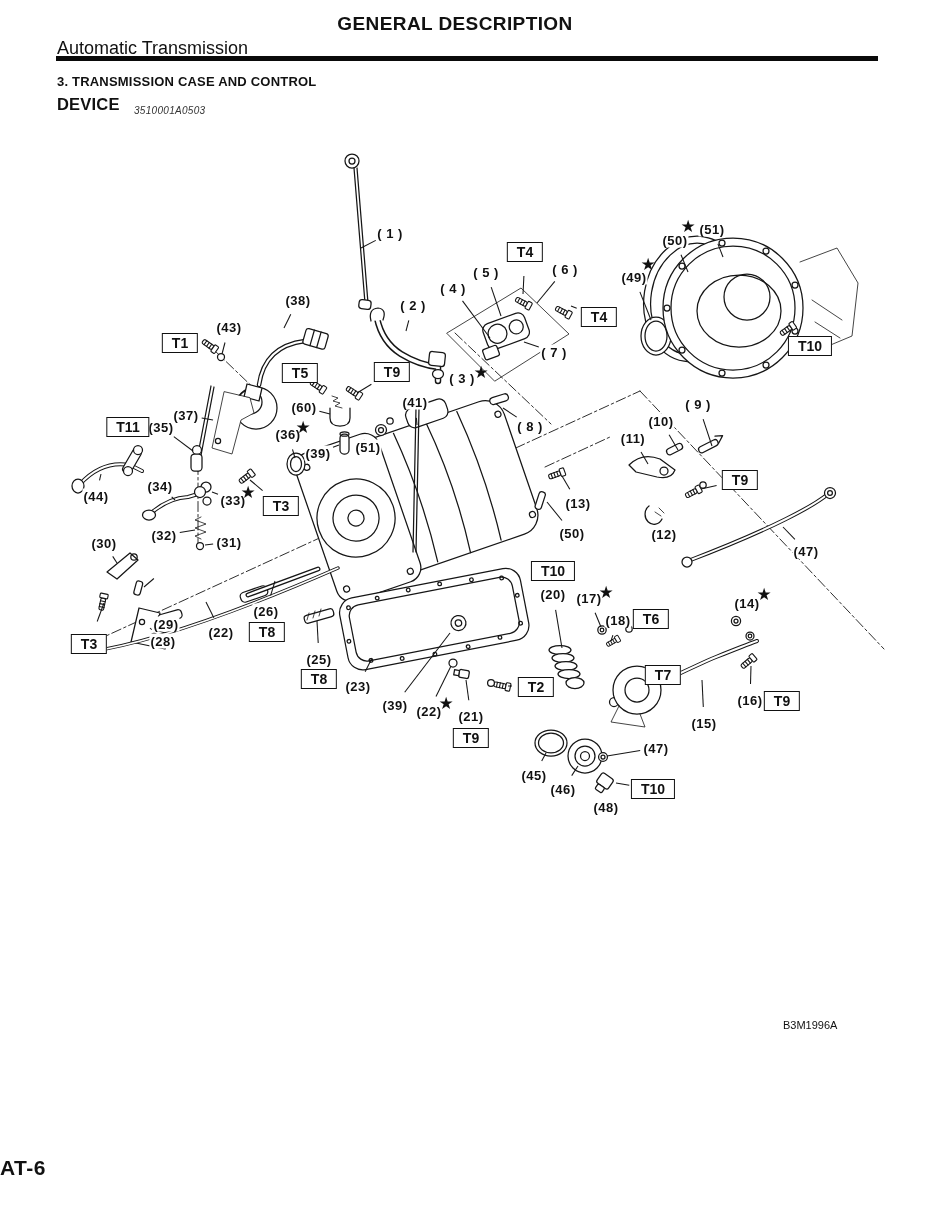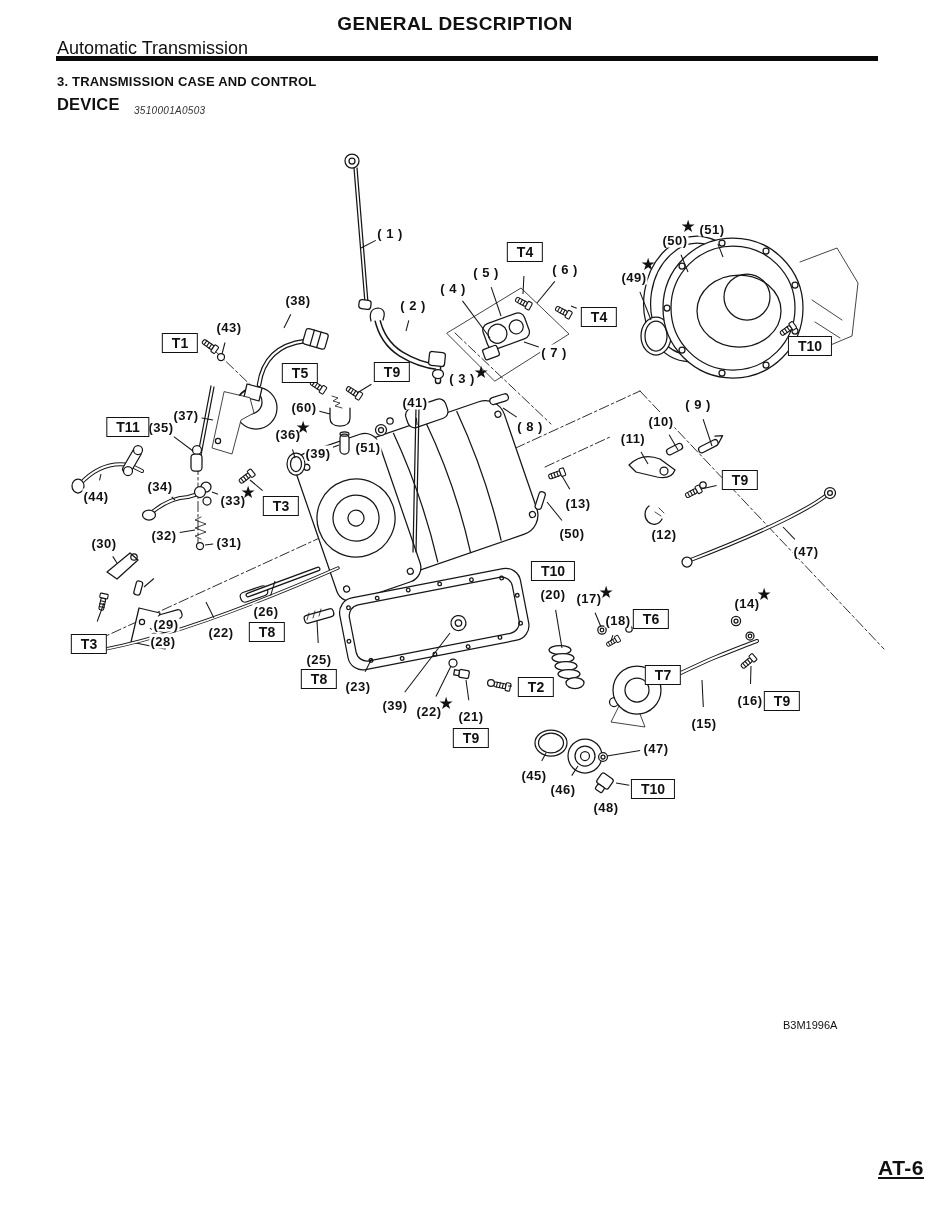--- a/index.html
+++ b/index.html
@@ -7,22 +7,22 @@
        font-family:"Liberation Sans",sans-serif;color:#111;}
   
   .doc-title{position:absolute;top:13px;left:0;width:910px;text-align:center;
              font-size:19px;font-weight:bold;letter-spacing:.4px;}
   .doc-subtitle{position:absolute;top:38px;left:57px;font-size:18px;}
   .rule{position:absolute;top:56px;left:56px;width:822px;height:5px;background:#0a0a0a;}
   .sec-line1{position:absolute;top:74px;left:57px;font-size:13px;font-weight:bold;letter-spacing:.2px;}
   .sec-line2{position:absolute;top:95px;left:57px;font-size:16.5px;font-weight:bold;letter-spacing:.2px;}
   .sec-code{position:absolute;top:105px;left:134px;font-size:10px;font-style:italic;color:#333;letter-spacing:.3px;}
   .fig-code{position:absolute;top:1019px;left:783px;font-size:11px;}
-  .page-num{position:absolute;top:1156px;left:0;width:924px;text-align:right;
-            font-size:21px;font-weight:bold;letter-spacing:.5px;text-decoration:underline;}
+  .page-num{position:absolute;top:1156px;left:0;width:924px;text-align:left;
+            font-size:21px;font-weight:bold;letter-spacing:.5px;}
   
   .part-label{position:absolute;transform:translate(-50%,-50%);font-weight:bold;
               font-size:13px;line-height:15px;letter-spacing:.5px;background:#fff;
               padding:0 1px;white-space:nowrap;}
   .tool-label{position:absolute;transform:translate(-50%,-50%);font-weight:bold;
               font-size:14px;line-height:16px;border:1.6px solid #111;background:#fff;
               padding:1px 9px;white-space:nowrap;}
   .star{position:absolute;transform:translate(-50%,-50%);font-size:17px;line-height:17px;}
   svg{position:absolute;left:0;top:0;}
   .dd{stroke-dasharray:10 3 2.5 3;stroke-width:.9;}

